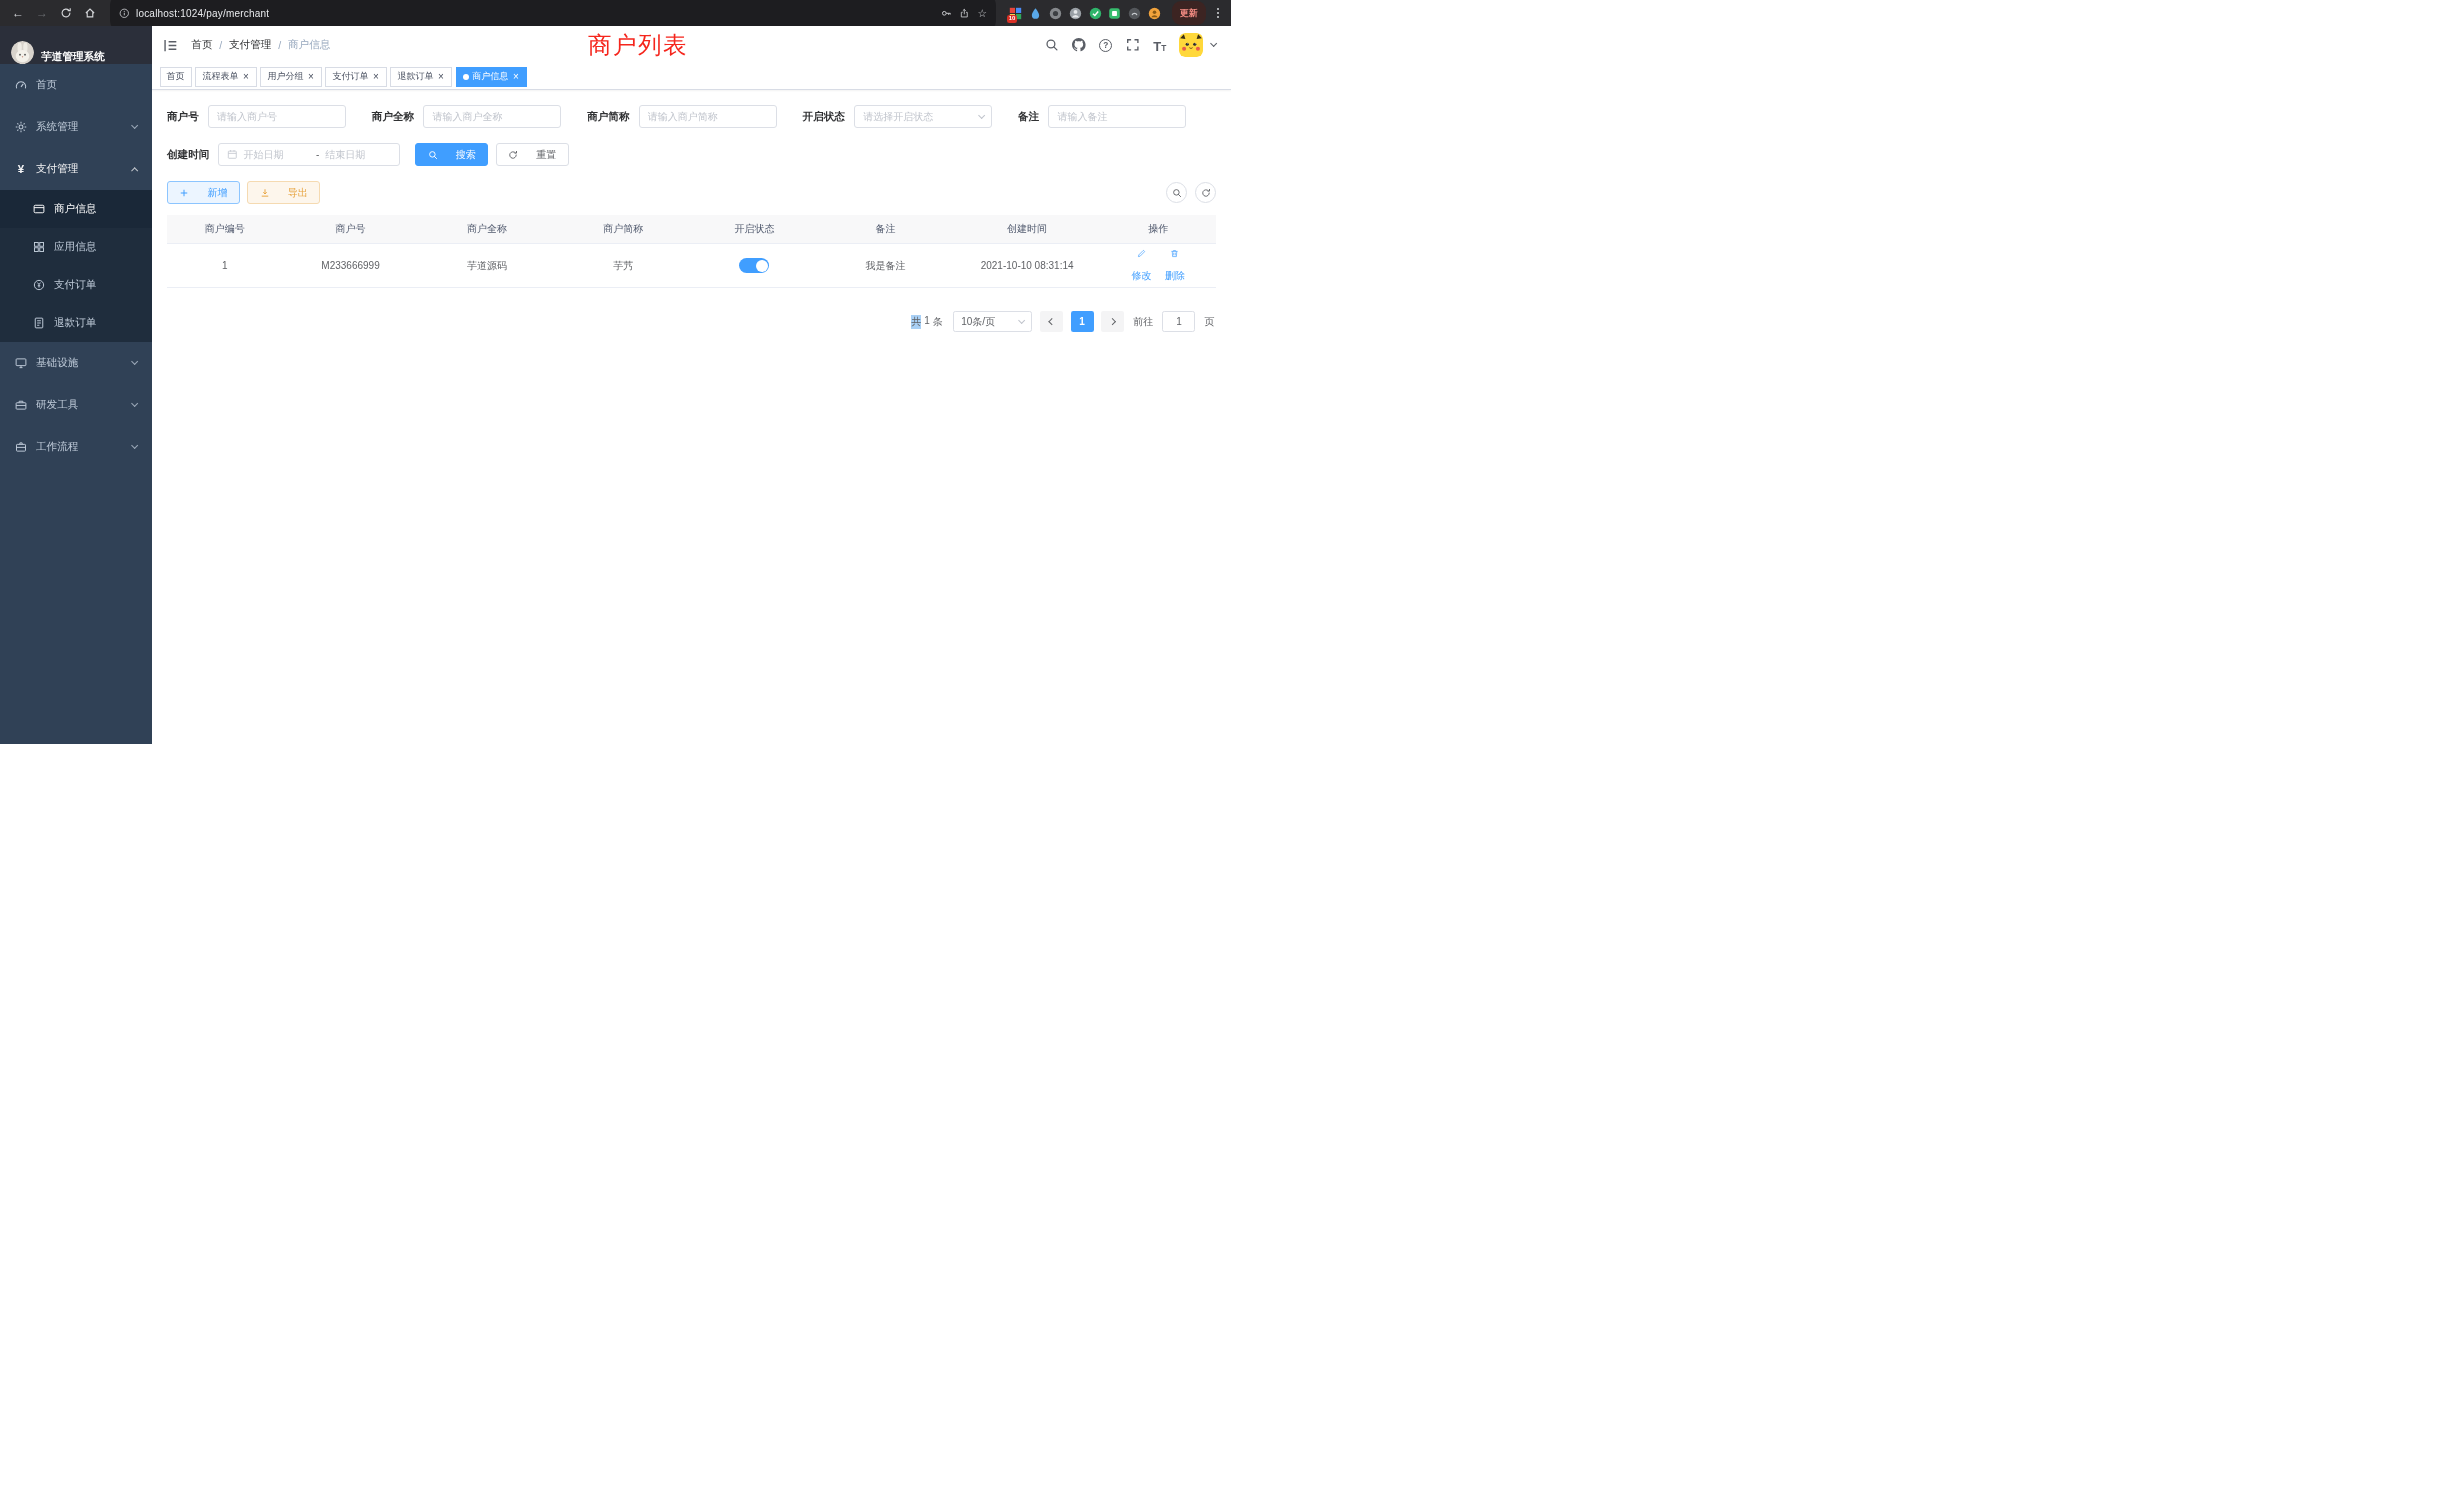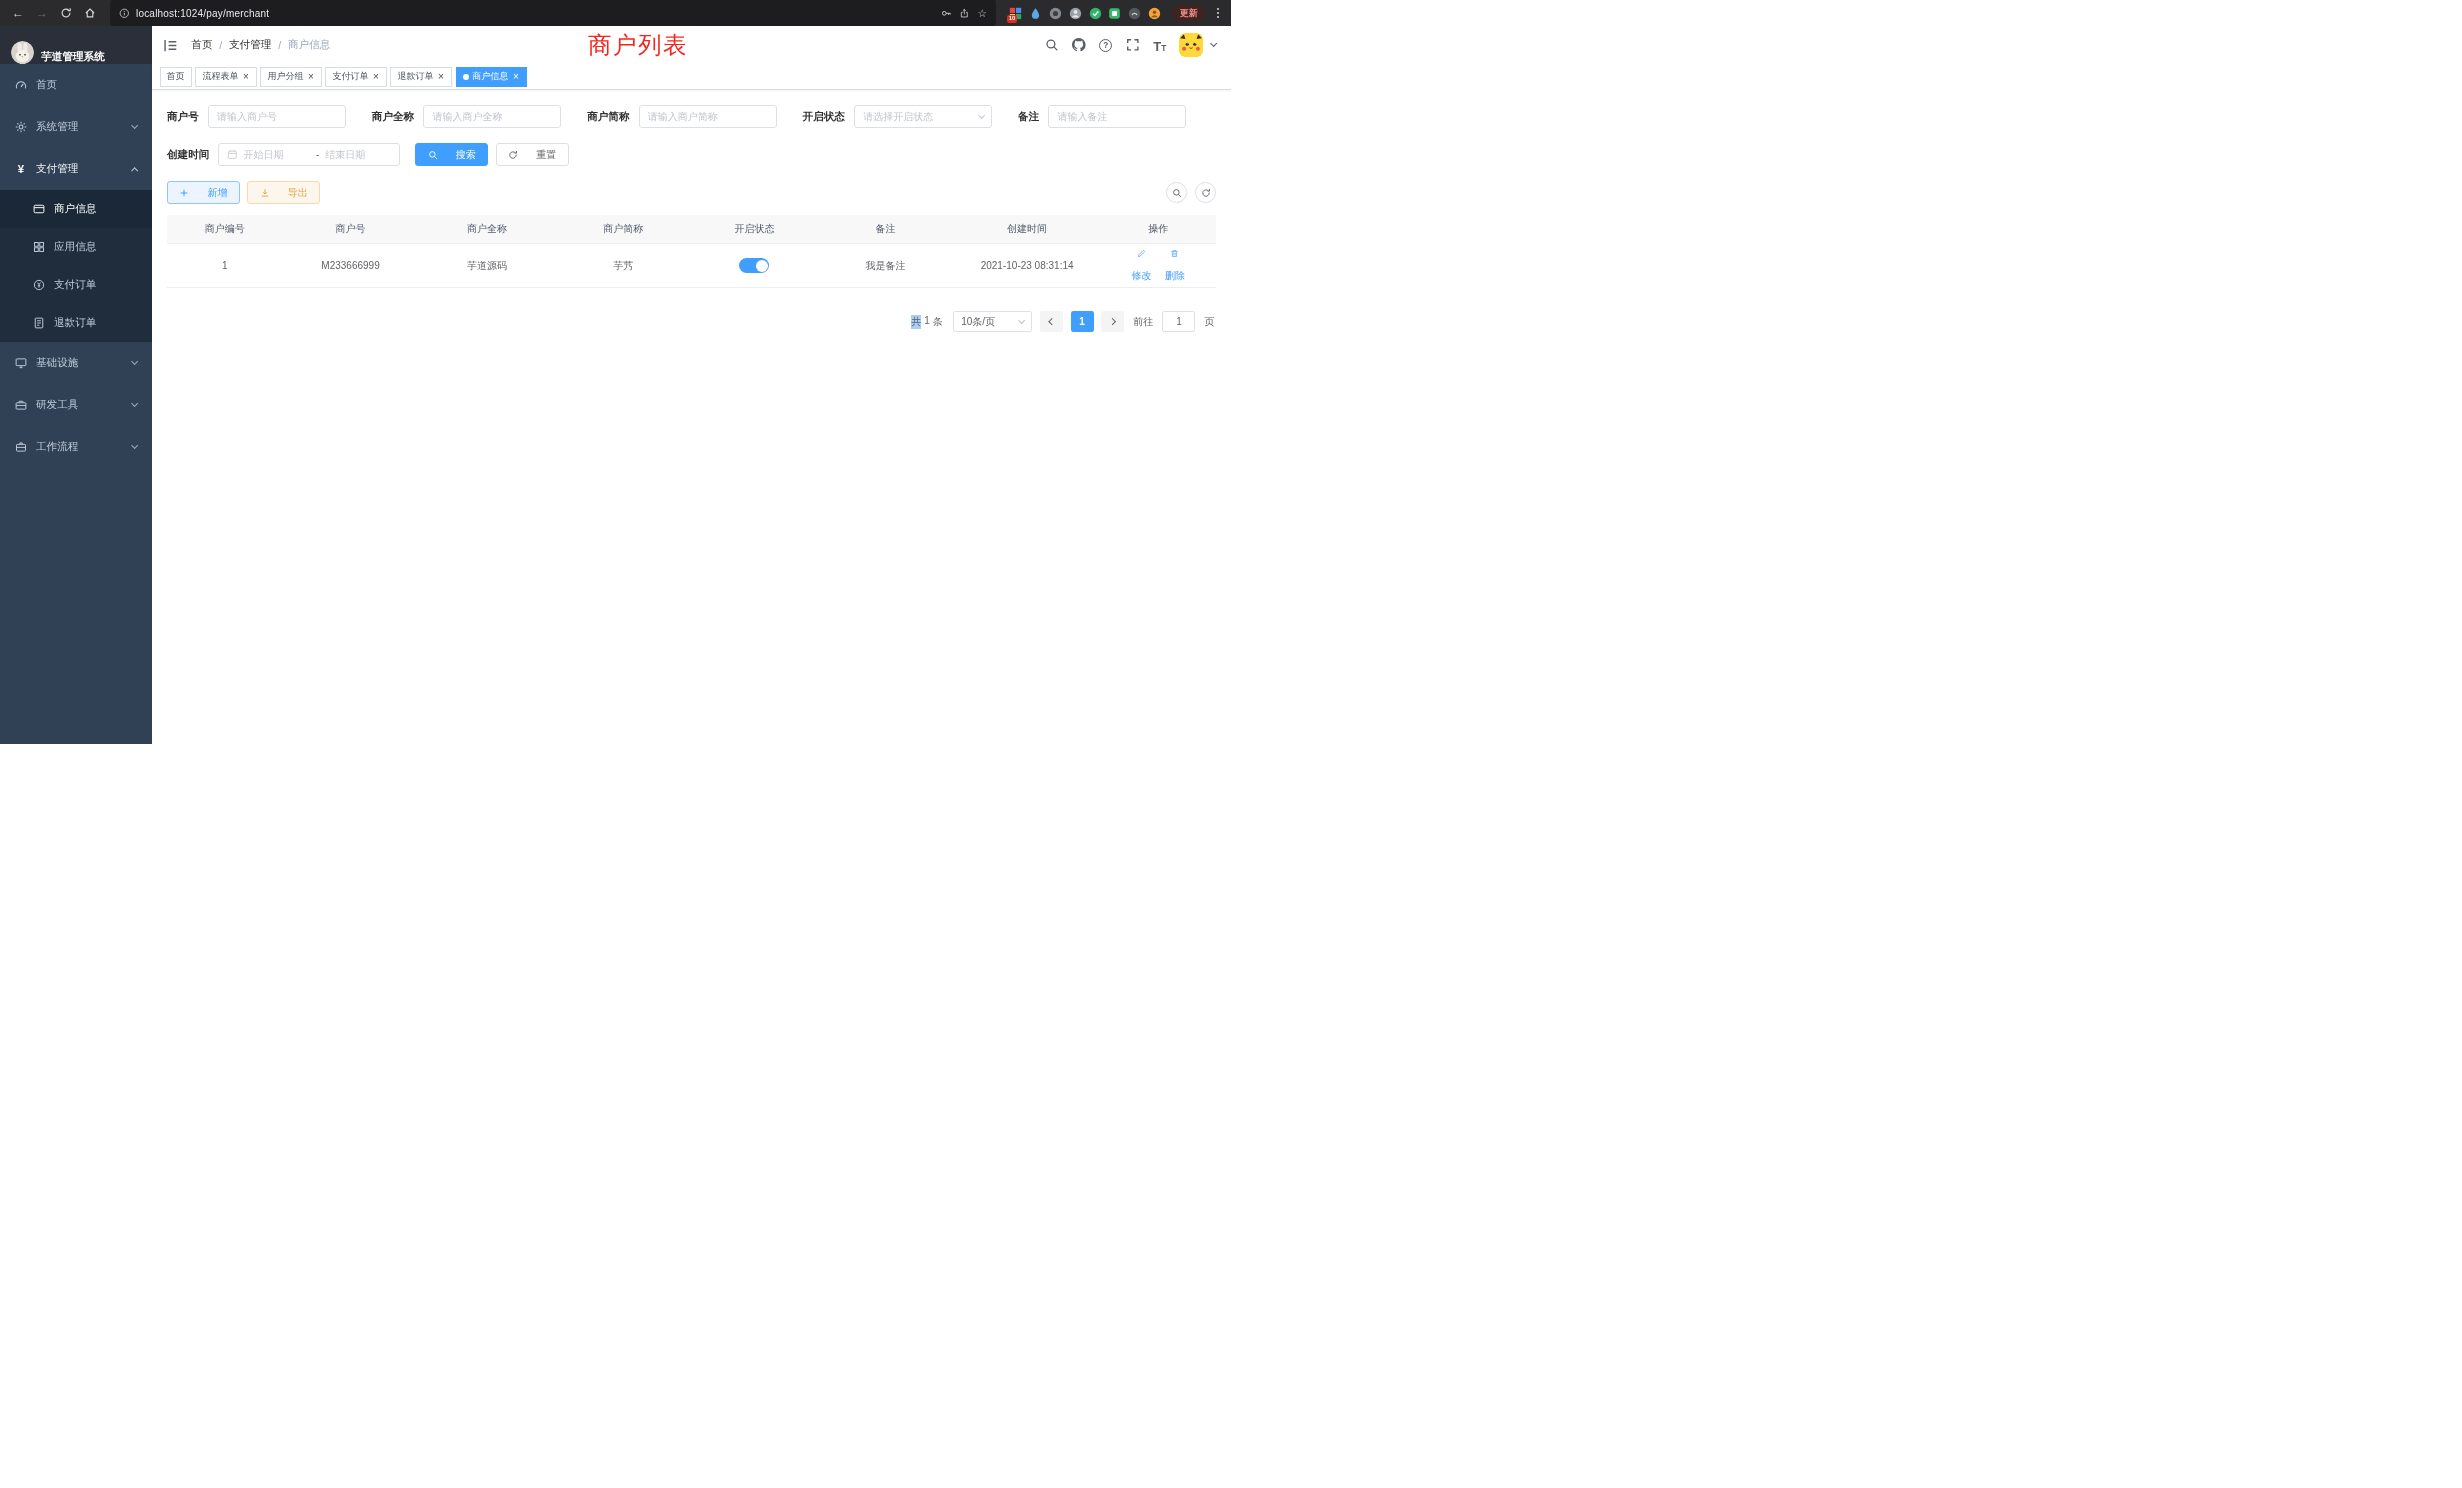--- a/index.html
+++ b/index.html
@@ -14,21 +14,21 @@
   .bnav svg { width:12px; height:12px; }
   .omnibox { flex:1; height:36px; background:#1d1d20; border-radius:10px; display:flex; align-items:center; padding:0 9px; gap:6.8px; color:#c8cacd; min-width:0; margin:0 6px; }
   .omnibox svg { width:10.6px; height:10.6px; flex:none; }
   .url-text { flex:1; font-size:10px; color:#e8eaed; font-weight:500; letter-spacing:0.2px; white-space:nowrap; overflow:hidden; }
   .omni-right { display:flex; align-items:center; gap:7.6px; color:#c8cacd; }
   .star-glyph { font-size:10.6px; color:#c8cacd; }
   .ext-area { display:flex; align-items:center; gap:6.8px; padding:0 4.5px; }
   .ext { width:13px; height:13px; position:relative; flex:none; display:flex; align-items:center; justify-content:center; }
   .ext svg { width:13px; height:13px; }
   .ext-badge { position:absolute; bottom:-3px; left:-2.3px; background:#d93025; color:#fff; font-size:6px; line-height:7.6px; padding:0 1.5px; border-radius:2.3px; font-weight:700; }
-  .update-pill { height:18px; display:flex; align-items:center; padding:0 8.3px; border-radius:9px; background:#3c2422; color:#f28b82; font-size:9px; font-weight:600; margin:0 3px; flex:none; }
+  .update-pill { height:24px; display:flex; align-items:center; padding:0 8.3px; border-radius:9px; background:#3c2422; color:#f28b82; font-size:9px; font-weight:600; margin:0 3px; flex:none; }
   .kebab { display:flex; flex-direction:column; gap:1.9px; padding:0 4.5px; }
   .kebab i { width:2.3px; height:2.3px; border-radius:50%; background:#d5d7da; }
 
   
   .app { display:flex; height:719px; }
 
   
   .sidebar { width:152px; background:#304156; color:#bfcbd9; flex:none; display:flex; flex-direction:column; }
   .logo { height:38px; background:#2b2f3a; display:flex; align-items:flex-end; gap:7.6px; padding:0 10.6px; flex:none; }
   .logo-avatar { width:23px; height:23px; border-radius:50%; overflow:hidden; flex:none; }
@@ -560,21 +560,21 @@
           <tbody>
             <tr>
               <td>1</td>
               <td>M233666999</td>
               <td>芋道源码</td>
               <td>芋艿</td>
               <td>
                 <span class="switch"><span class="knob"></span></span>
               </td>
               <td>我是备注</td>
-              <td>2021-10-23 08:31:14</td>
+              <td>2021-10-10 08:31:14</td>
               <td>
                 <a class="op-link">
                   <svg viewBox="0 0 16 16" fill="none">
                       <path d="M2.5 13.5l.7-3L10.8 2.9a1 1 0 0 1 1.4 0l.9.9a1 1 0 0 1 0 1.4L5.5 12.8l-3 .7z" stroke="currentColor" stroke-width="1.2"></path>
                     </svg>
                   <span>修改</span>
                 </a>
                 <a class="op-link">
                   <svg viewBox="0 0 16 16" fill="none">
                       <path d="M2.5 4.2h11M6.2 4.2V2.8h3.6v1.4M4 4.2l.6 9.3h6.8l.6-9.3M6.6 6.5v4.8M9.4 6.5v4.8" stroke="currentColor" stroke-width="1.2"></path>

